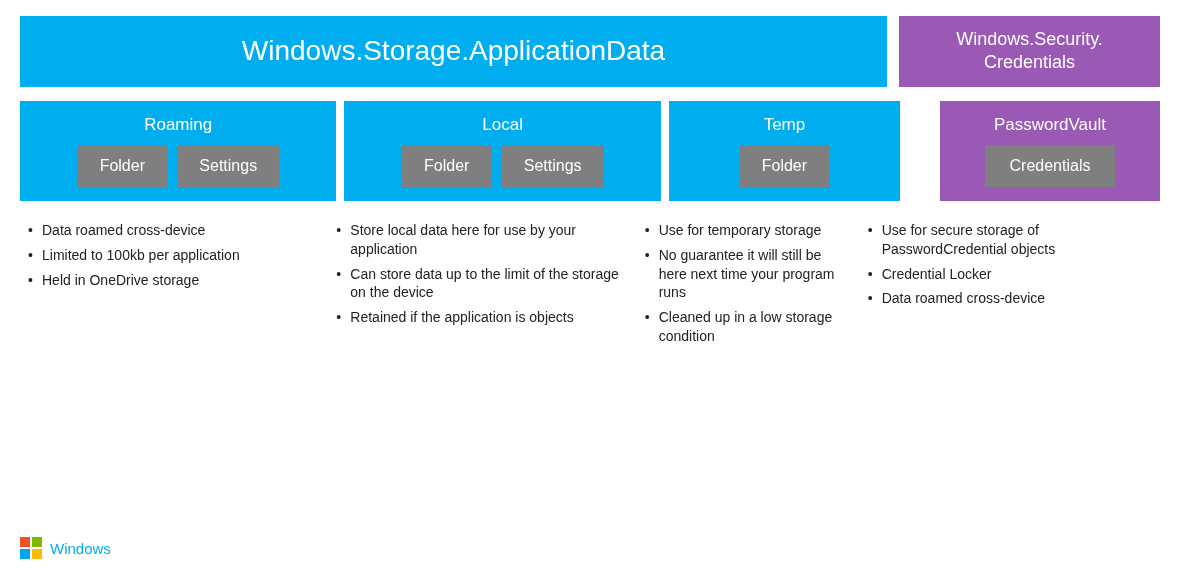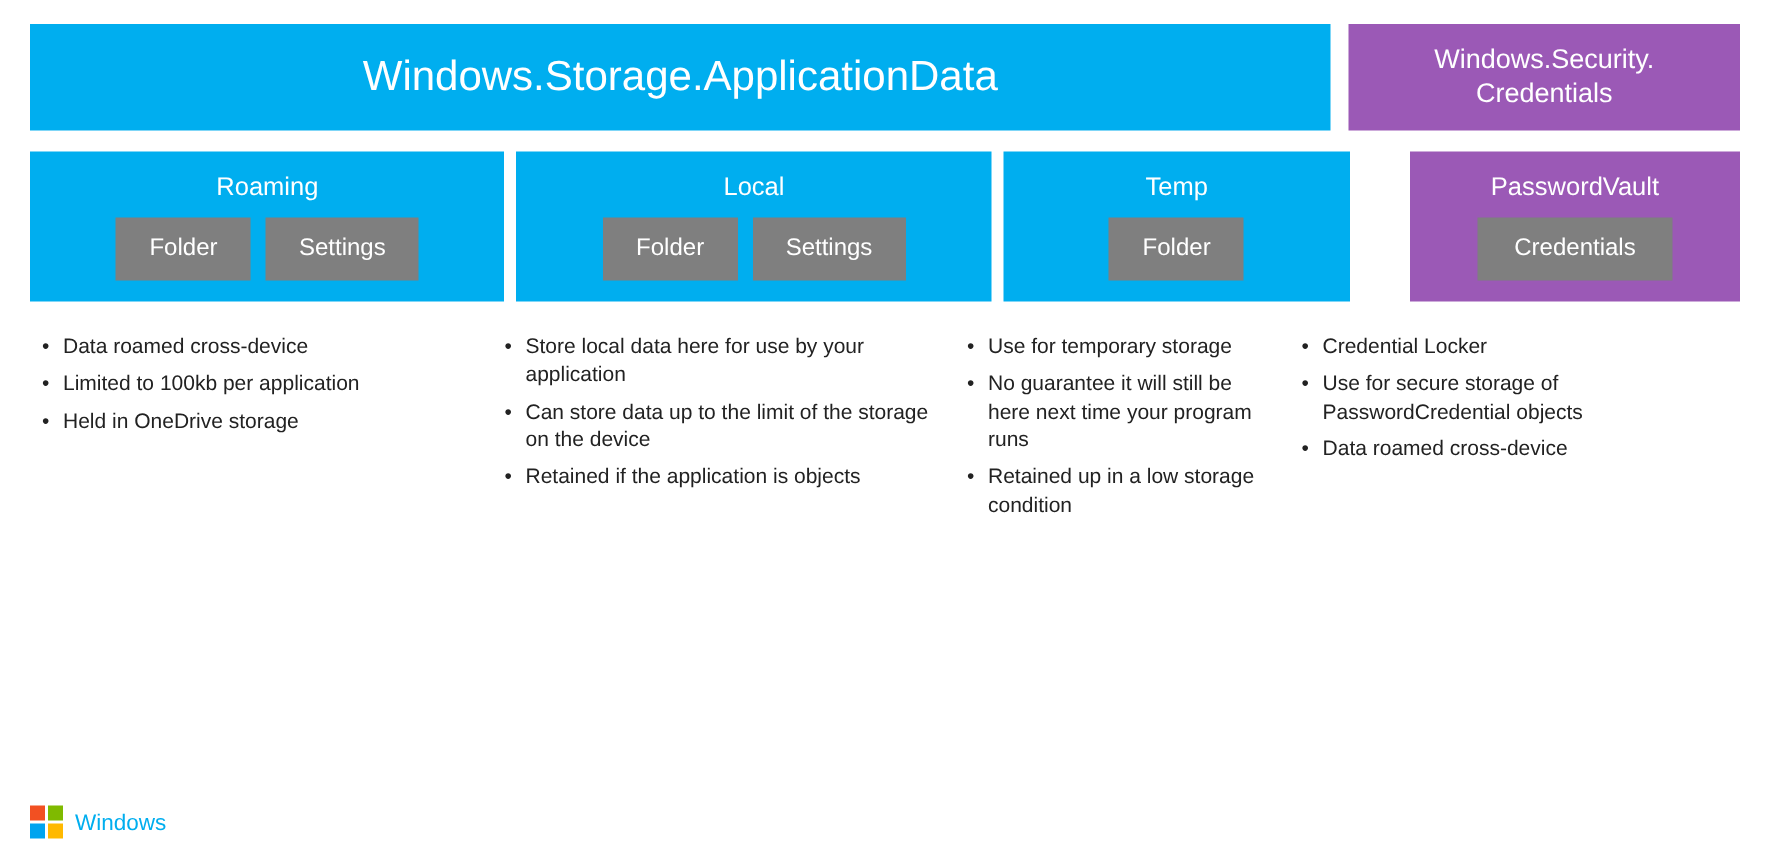--- a/index.html
+++ b/index.html
@@ -222,28 +222,28 @@
         <li>Store local data here for use by your application</li>
         <li>Can store data up to the limit of the storage on the device</li>
         <li>Retained if the application is objects</li>
       </ul>
     </div>
 
     <div class="info-col info-col-temp">
       <ul class="bullet-list">
         <li>Use for temporary storage</li>
         <li>No guarantee it will still be here next time your program runs</li>
-        <li>Retained up in a low storage condition</li>
+        <li>Cleaned up in a low storage condition</li>
       </ul>
     </div>
 
     <div class="info-col info-col-vault">
       <ul class="bullet-list">
+        <li>Use for secure storage of PasswordCredential objects</li>
         <li>Credential Locker</li>
-        <li>Use for secure storage of PasswordCredential objects</li>
         <li>Data roamed cross-device</li>
       </ul>
     </div>
   </div>
 
   <div class="footer">
     <div class="windows-logo">
       <div class="sq sq-1"></div>
       <div class="sq sq-2"></div>
       <div class="sq sq-3"></div>

